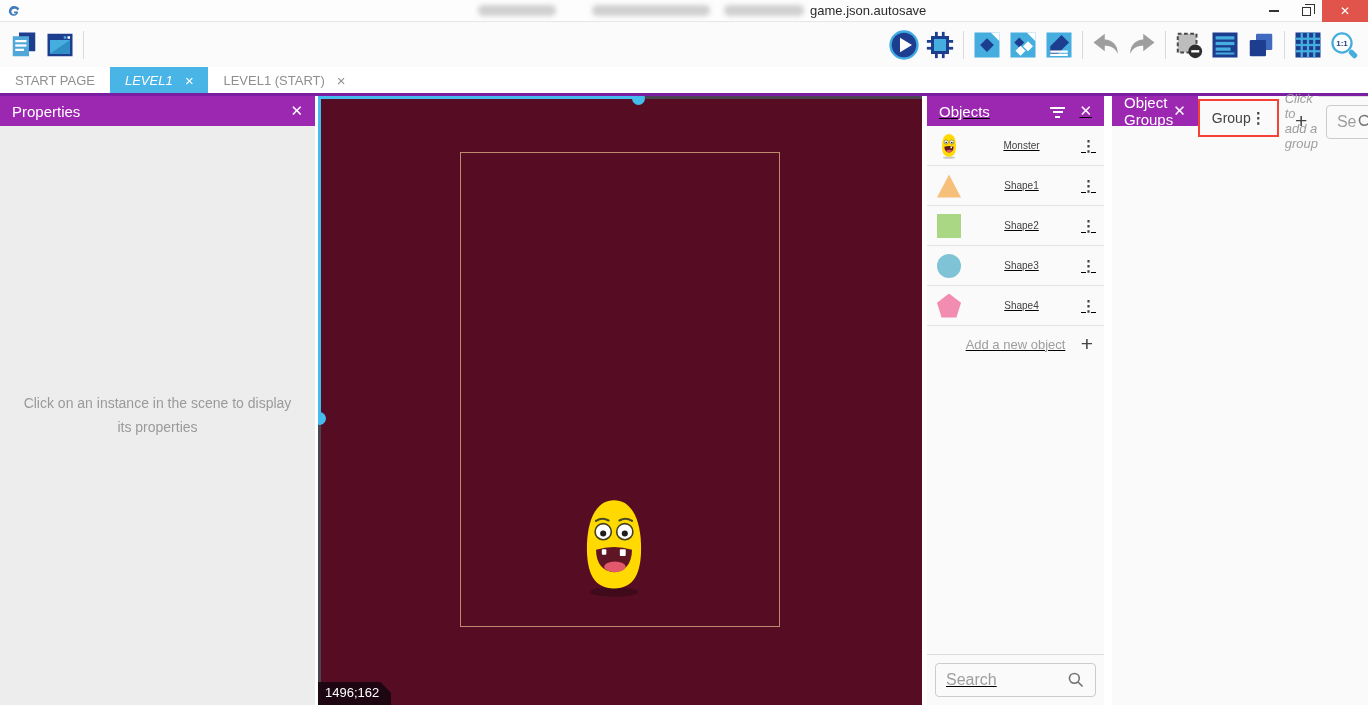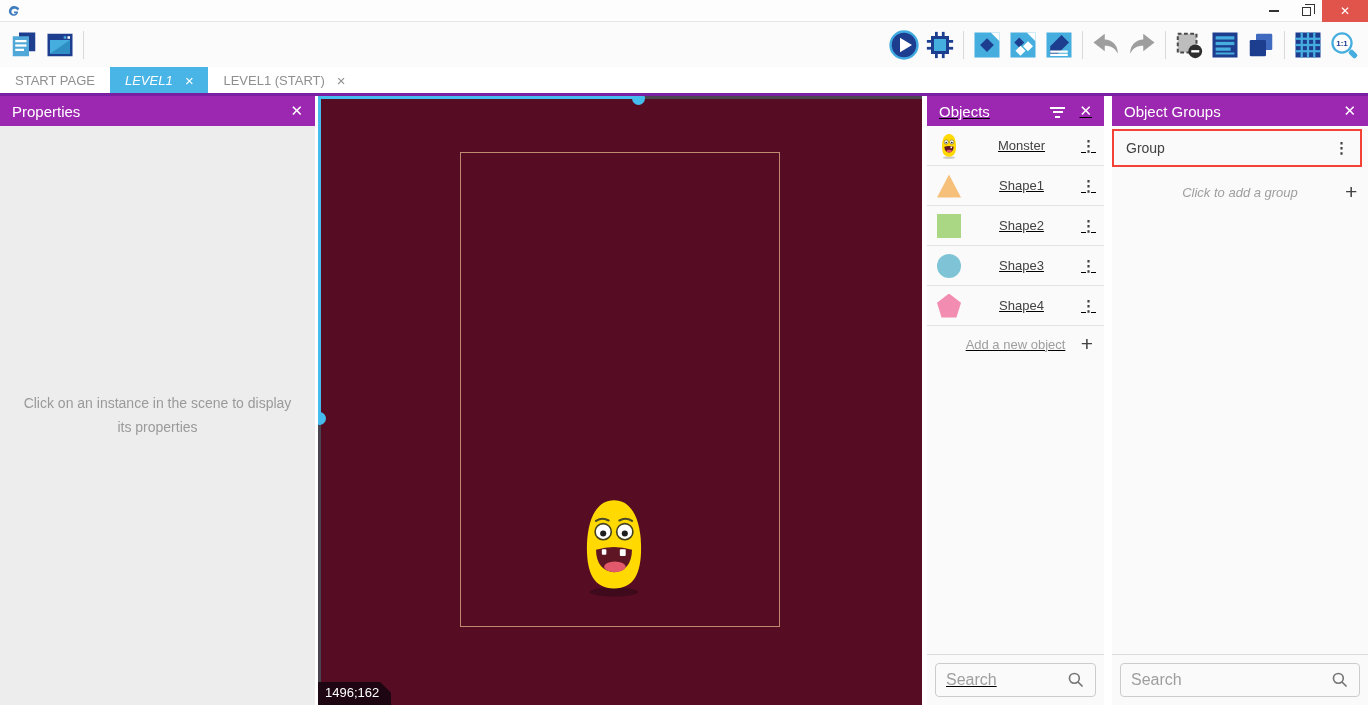--- a/index.html
+++ b/index.html
@@ -58,33 +58,33 @@
   .guide-left-gray { position:absolute; left:0; top:322px; bottom:0; width:3px; background:#4a4550; }
   .handle { position:absolute; width:13px; height:13px; border-radius:50%; background:#45bcee; }
   .handle-top { left:314px; top:-4px; }
   .handle-left { left:-5px; top:316px; }
   .camera-rect { position:absolute; left:142px; top:56px; width:320px; height:475px; border:1px solid #c08a70; }
   .monster-instance { position:absolute; left:260px; top:400px; width:72px; height:102px; }
   .coords-badge { position:absolute; left:0; bottom:0; background:rgba(26,6,17,.95); color:#fff; font-size:13px; padding:3px 12px 5px 7px; clip-path:polygon(0 0, calc(100% - 11px) 0, 100% 11px, 100% 100%, 0 100%); }
 
   
   .objects-panel { width:177px; flex:0 0 177px; display:flex; flex-direction:column; background:#fafafa; margin:0 4px 0 5px;text-decoration:underline; }
-  .groups-panel { width:256px; flex:0 0 256px; display:flex; flex-direction:column; background:#fafafa; margin-left:4px; }
+  .groups-panel { width:256px; flex:0 0 256px; display:flex; flex-direction:row; background:#fafafa; margin-left:4px; }
   .filter-icon { margin-left:auto; display:flex; flex-direction:column; align-items:center; gap:2.5px; padding-top:2px; }
   .filter-icon i { display:block; height:2px; background:#fff; }
   .filter-icon i:nth-child(1){width:15px;} .filter-icon i:nth-child(2){width:10px;} .filter-icon i:nth-child(3){width:5px;}
   .objects-panel .panel-close { margin-left:14px; }
 
   .obj-row { height:40px; display:flex; align-items:center; padding:0 9px; border-bottom:1px solid #e3e3e3; }
   .obj-thumb { width:26px; height:26px; display:flex; align-items:center; justify-content:center; }
   .shape-thumb { width:24px; height:24px; }
   .shape-triangle { clip-path:polygon(50% 4%, 0 100%, 100% 100%); }
   .shape-circle { border-radius:50%; }
   .shape-pentagon { clip-path:polygon(50% 0, 100% 39%, 81% 100%, 19% 100%, 0 39%); }
-  .obj-name { flex:1; text-align:center; font-size:13px; color:#424242; }
+  .obj-name { flex:1; text-align:center; font-size:10px; color:#424242; }
   .dots { width:14px; text-align:center; font-size:15px; color:#424242; font-weight:bold; letter-spacing:0; }
   .add-row { position:relative; height:36px; display:flex; align-items:center; justify-content:center; color:#9e9e9e; font-size:13px; }
   .add-plus { position:absolute; right:11px; top:50%; transform:translateY(-50%); font-size:21px; font-weight:400; color:#424242; }
   .panel-spacer { flex:1; }
 
   .group-row { height:38px; margin:3px 6px 0 0; border:2px solid #f44336; display:flex; align-items:center; padding:0 12px; background:#fafafa; }
   .group-name { font-size:14px; color:#424242; flex:1; }
   .groups-add { height:34px; margin-top:8px;font-style:italic; }
 
   .search-row { border-top:1px solid #ddd; padding:8px; flex:0 0 51px; }
@@ -94,20 +94,26 @@
 </style>
 </head>
 <body>
 
 <div class="app">
 
   <div class="titlebar">
     <svg class="app-logo" viewBox="0 0 24 24">
       <path d="M21 8 C18 3 10 2 6 6 C1 11 3 19 10 20 C15 21 19 18 19 13 L12 13 L12 16 L15.5 16 C14.5 17.6 12.6 18 11 17.5 C7.5 16.5 6.5 12 9 9.5 C11.5 7 16.5 7.5 18 11 Z" fill="#3f7cbf"></path>
     </svg>
+    <div class="title-group">
+      <span class="blur-pill bp1"></span>
+      <span class="blur-pill bp2"></span>
+      <span class="blur-pill bp3"></span>
+      <span class="title-text">game.json.autosave</span>
+    </div>
     <div class="win-controls">
       <div class="win-btn">
           <span class="min-glyph"></span>
         </div>
       <div class="win-btn">
           <span class="restore-glyph"></span>
         </div>
       <div class="win-btn close">
           <span>✕</span>
         </div>

